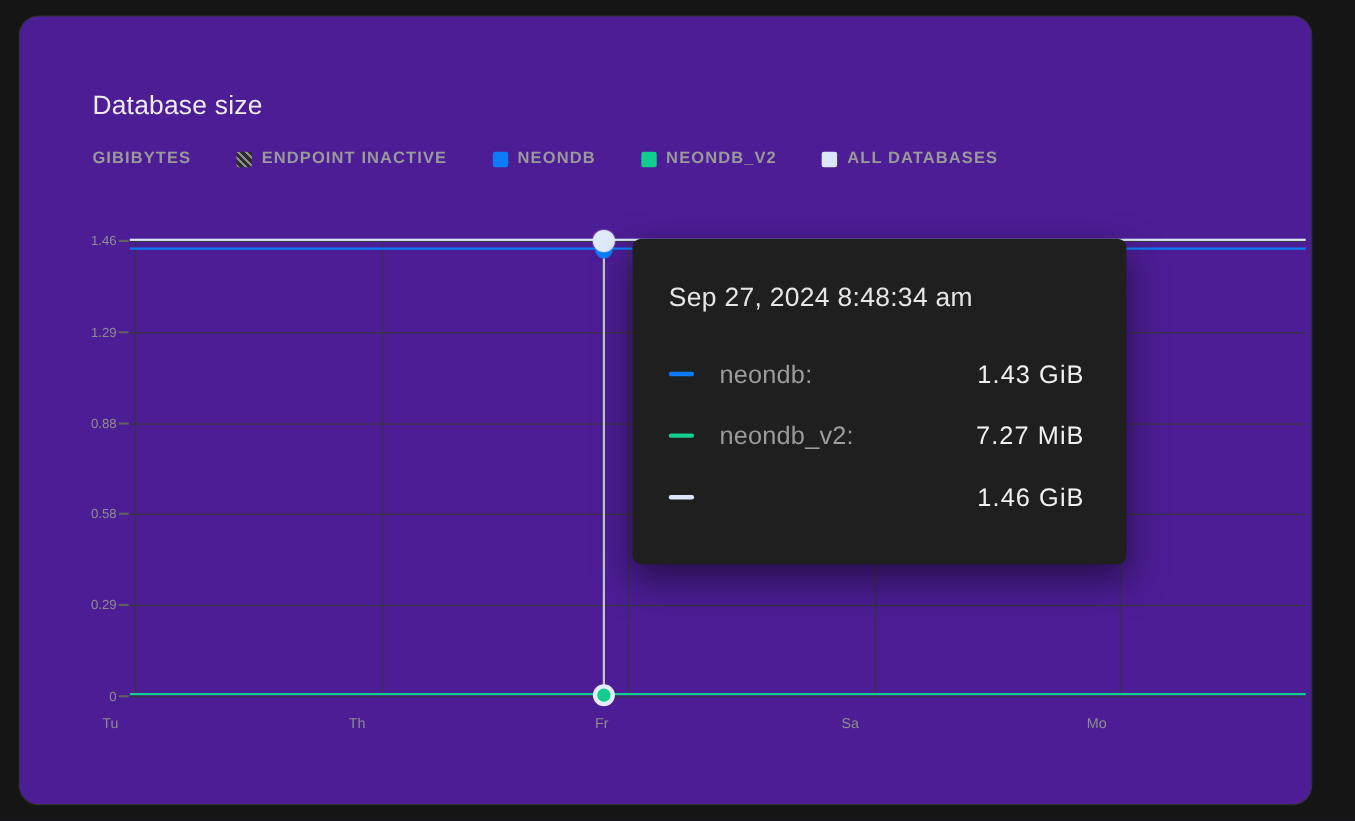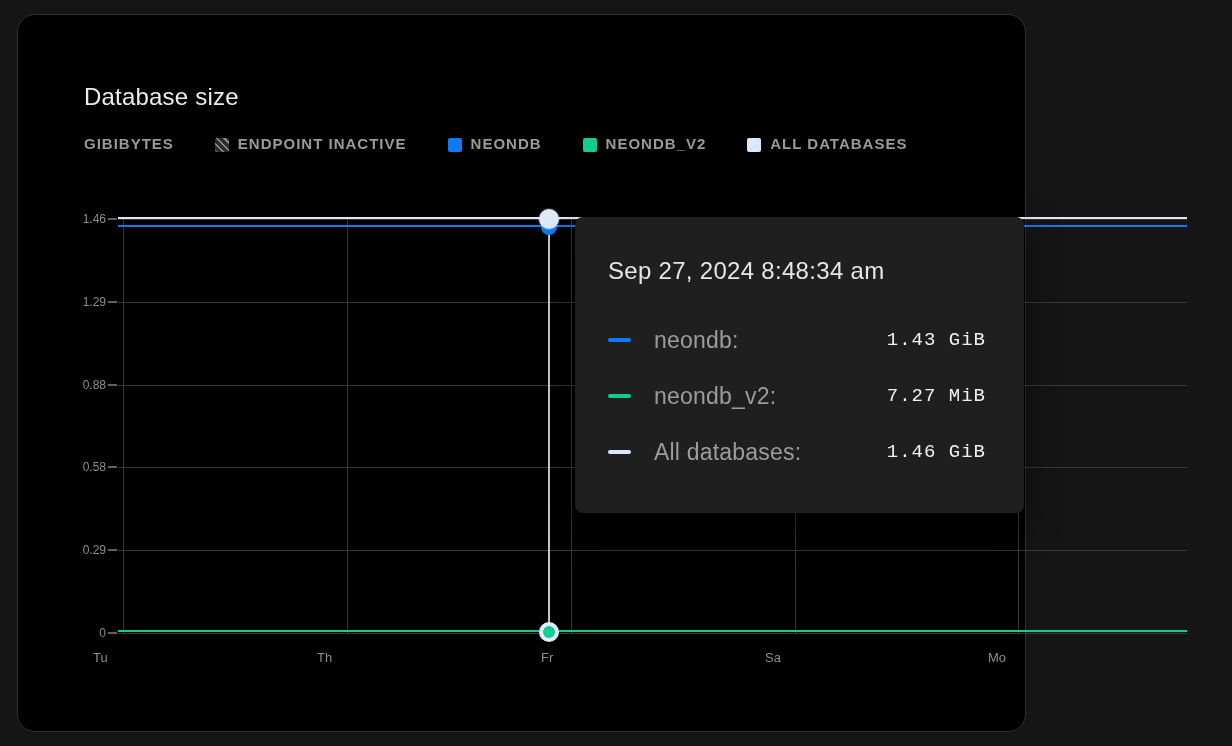--- a/index.html
+++ b/index.html
@@ -1,21 +1,21 @@
 <!DOCTYPE html>
 <html><head>
 <meta charset="utf-8">
 <style>
   * { margin:0; padding:0; box-sizing:border-box; }
   html,body { width:1232px; height:746px; background:#151515; overflow:hidden;
               font-family:"Liberation Sans", sans-serif; }
   .page { position:relative; width:1232px; height:746px; background:#151515; }
 
-  .card { position:absolute; left:17px; top:14px; width:1009px; height:718px;
-          background:#000000; border:1px solid #313131; border-radius:18px; }
+  .card { position:absolute; left:17px; top:14px; width:1176px; height:718px;
+          background:#4c1d95; border:1px solid #313131; border-radius:18px; }
 
   .card-title { position:absolute; left:66px; top:68px; font-size:24px; font-weight:500;
                 color:#ececec; letter-spacing:.2px; }
 
   .legend { position:absolute; left:66px; top:120px; display:flex; align-items:center; gap:41px; }
   .legend-item { display:flex; align-items:flex-end; gap:9px; font-size:15px; font-weight:700;
                  color:#9a9a9a; letter-spacing:1px; white-space:nowrap; }
   .swatch { width:14px; height:14px; border-radius:2px; flex:0 0 auto; }
   .swatch.striped { background:repeating-linear-gradient(45deg,#8d8d8d 0 2px,#2d2d2d 2px 5px); }
   .swatch.blue   { background:#0b7cf5; }
@@ -51,21 +51,21 @@
              background:#1f1f1f; border-radius:8px; box-shadow:0 14px 34px rgba(0,0,0,.5);
              padding:40px 38px 0 33px; }
   .tooltip-title { font-size:24px; color:#e6e6e6; letter-spacing:.3px; line-height:27px;
                    margin-bottom:40px; }
   .t-row { display:flex; align-items:center; height:32px; margin-bottom:24px;gap:8px; }
   .t-dash { width:23px; height:4px; border-radius:2px; margin-right:15px; flex:0 0 auto; }
   .t-dash.blue  { background:#0b7cf5; }
   .t-dash.green { background:#12ce8e; }
   .t-dash.light { background:#dbe8fc; }
   .t-label { font-size:23px; color:#9c9c9c; letter-spacing:.2px; }
-  .t-value { margin-left:auto; font-family:Liberation Mono, monospace; font-size:19px;
+  .t-value { margin-left:auto; font-family:Liberation Sans, sans-serif; font-size:23px;
              color:#f0f0f0; letter-spacing:1px; }
 </style>
 </head>
 <body>
 
 <div class="page">
   <div class="card">
 
     <div class="card-title">Database size</div>
 
@@ -146,19 +146,18 @@
       </div>
 
       <div class="t-row">
         <span class="t-dash green"></span>
         <span class="t-label">neondb_v2:</span>
         <span class="t-value">7.27 MiB</span>
       </div>
 
       <div class="t-row">
         <span class="t-dash light"></span>
-        <span class="t-label">All databases:</span>
         <span class="t-value">1.46 GiB</span>
       </div>
     </div>
 
   </div>
 </div>
 
 </body></html>

